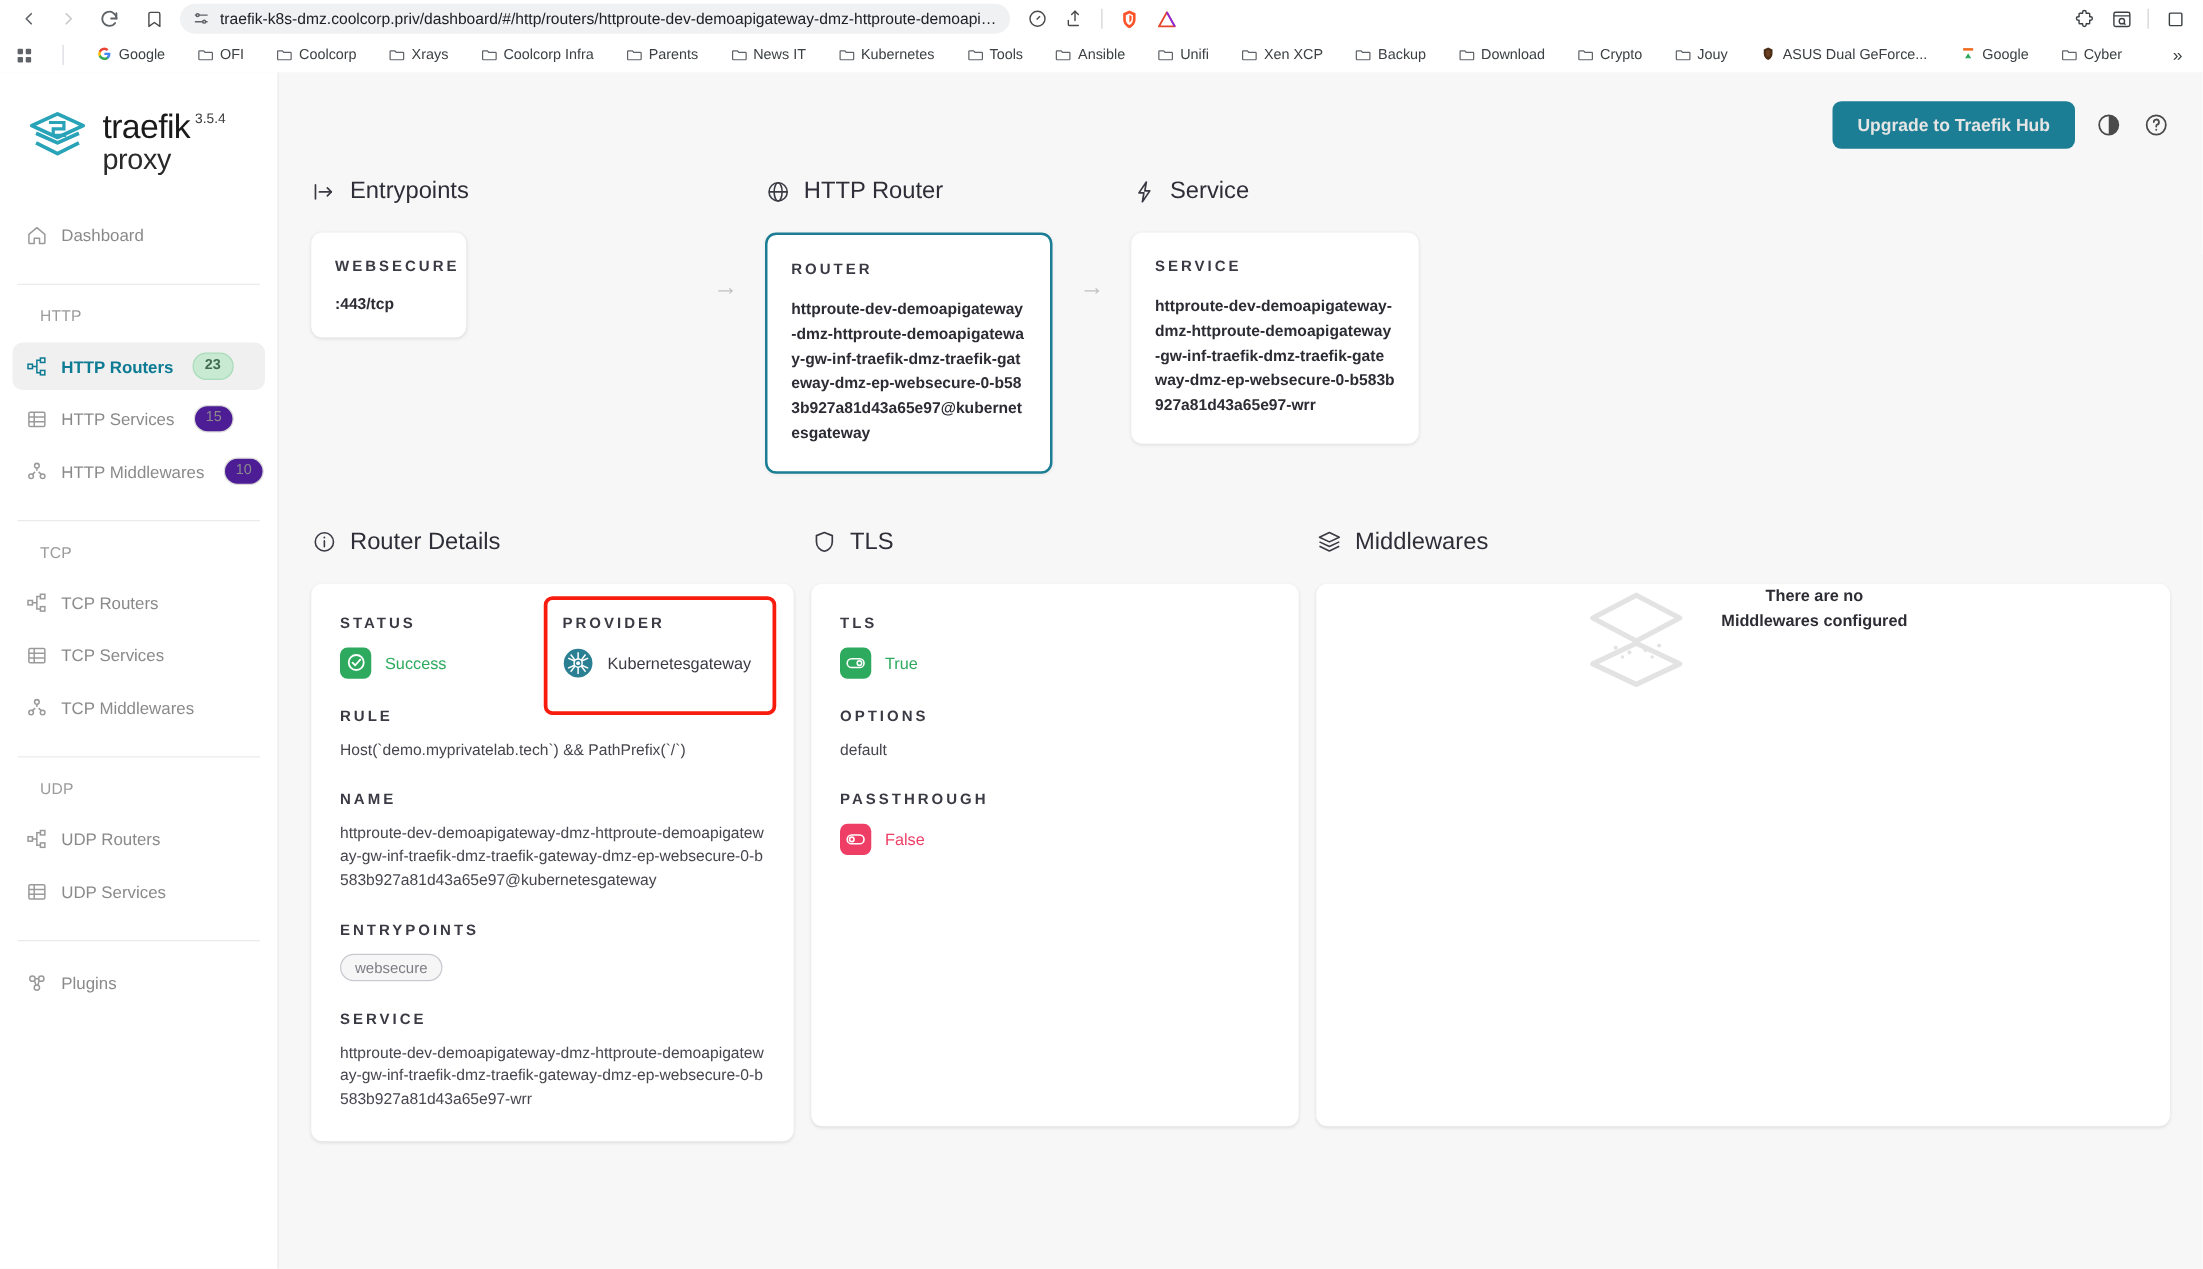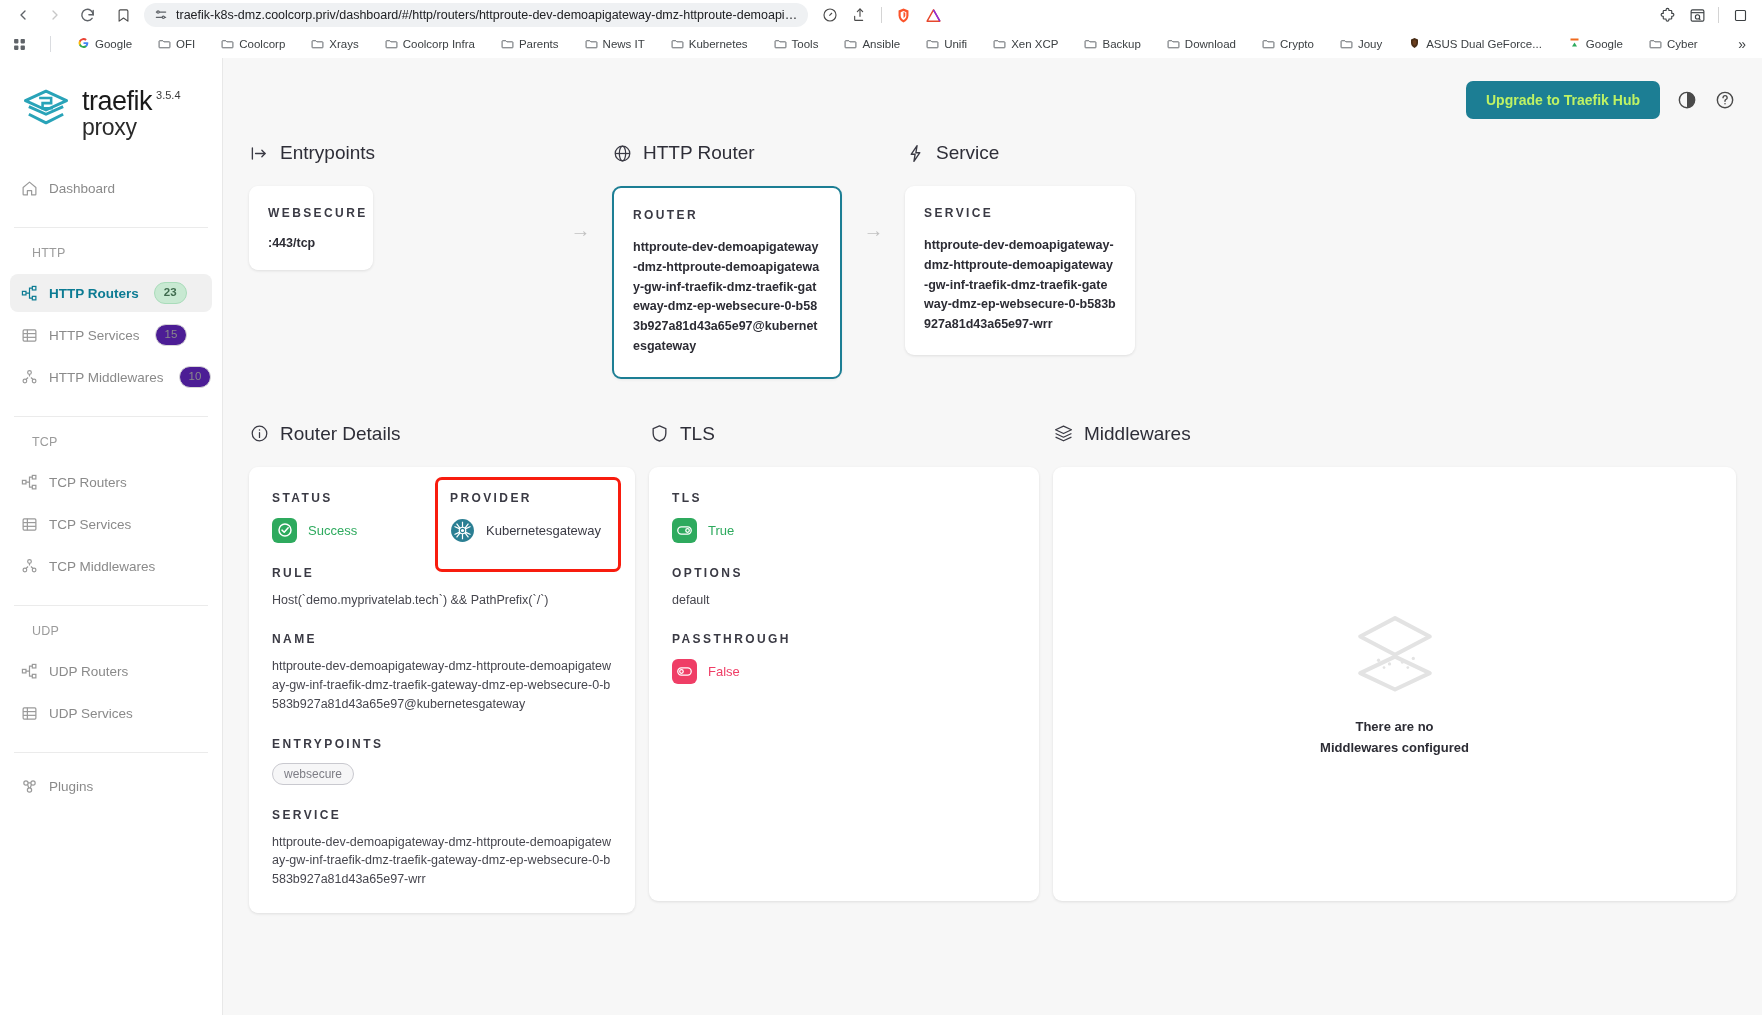--- a/index.html
+++ b/index.html
@@ -124,21 +124,21 @@
   .main {
     flex: 1; position: relative;
     background: #f7f7f7;
     overflow: hidden;
   }
   .topbar {
     height: 84px; display: flex; align-items: center;
     justify-content: flex-end; padding: 0 26px; gap: 16px;
   }
   .hub-btn {
-    background: #1c7e94; color: #bef264;
+    background: #1c7e94; color: #e5e5e5;
     font-size: 14px; font-weight: 700;
     padding: 11px 20px; border-radius: 7px;
     border: none; white-space: nowrap;
   }
   .top-ico { width: 22px; height: 22px; color: #4a4a4a; display:flex; align-items:center; justify-content:center; }
 
   .content { padding: 0 26px; }
 
   .flow-row { display: flex; gap: 0; align-items: flex-start; }
   .flow-col-ep { width: 300px; flex-shrink: 0; }
@@ -225,22 +225,22 @@
   .chip {
     display: inline-block;
     font-size: 12px; color: #7d7d85;
     border: 1px solid #c9c9cf;
     border-radius: 11px; padding: 3px 11px;
     background: #f6f6f7; margin-top: 12px;
   }
 
   .empty-state {
     min-height: 434px;
-    display: flex; flex-direction: column;
-    align-items: center; justify-content: center;
+    display: flex; flex-direction: row;
+    align-items: flex-start; justify-content: center;
     gap: 22px;
   }
   .empty-text {
     font-size: 13px; font-weight: 700; color: #2c2c34;
     text-align: center; line-height: 1.55;
   }
 
   .field-block { margin-top: 23px; }
   .field-block:first-child { margin-top: 0; }
 </style>

